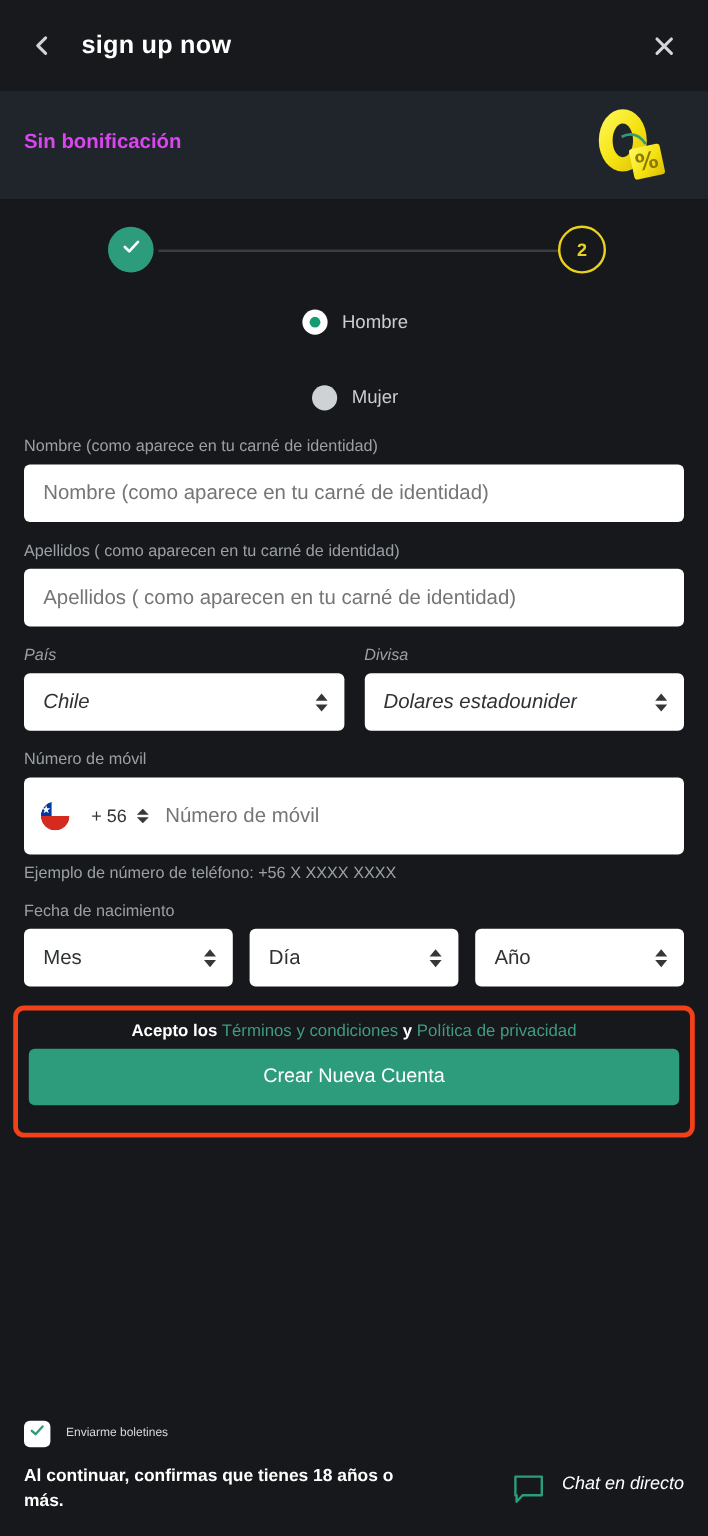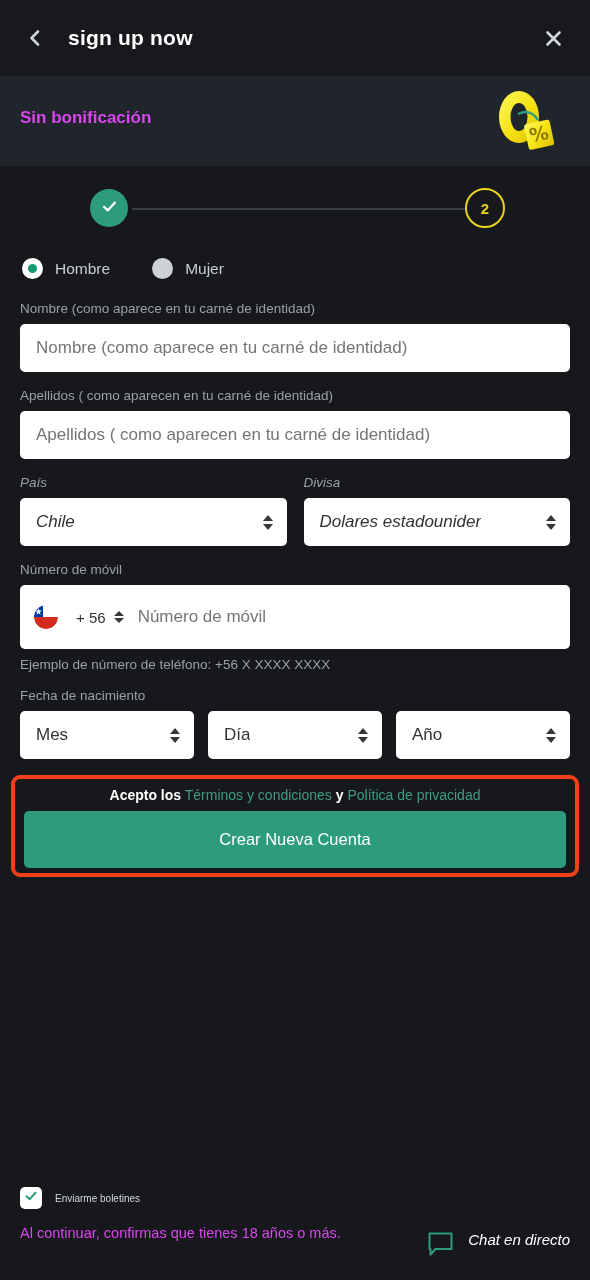--- a/index.html
+++ b/index.html
@@ -107,20 +107,21 @@
     background: #16181b;
     z-index: 2;
     cursor: pointer;
   }
 
   
   .genders {
     display: flex; align-items: center;
     gap: 42px;
     padding: 8px 0 22px 2px;
+    flex-direction: column;
   }
   .gender { display: flex; align-items: center; gap: 12px; cursor: pointer; }
   .radio-outer {
     width: 21px; height: 21px; border-radius: 50%;
     background: #ffffff;
     display: flex; align-items: center; justify-content: center;
   }
   .radio-outer.off { background: #cfd2d4; }
   .radio-dot { width: 9px; height: 9px; border-radius: 50%; background: #159b74; }
   .gender-label { color: #c9ced2; font-size: 15.5px; }
@@ -207,34 +208,34 @@
 
   
   .row3 { display: flex; gap: 14px; }
   .row3 > div { flex: 1; }
 
   
   .cta-box {
     margin: 14px -9px 0 -9px;
     border: 4px solid #f2401b;
     border-radius: 9px;
-    padding: 7px 9px 5px 9px;
+    padding: 7px 9px 23px 9px;
     background: #16181b;
   }
   .terms {
     text-align: center;
     font-size: 14px;
     color: #ffffff;
     margin-bottom: 7px;
     line-height: 1.3;
   }
   .terms b { font-weight: bold; color: #ffffff; }
   .terms a { color: #3f9c7e; text-decoration: none; cursor: pointer; }
   .cta {
-    width: 100%; height: 57px;
+    width: 100%; height: 47px;
     background: #2d9c7d;
     border: none; border-radius: 5px;
     color: #ffffff; font-size: 16.5px;
     font-family: "Liberation Sans", sans-serif;
     cursor: pointer;
     display: flex; align-items: center; justify-content: center;
   }
 
   
   .footer {
@@ -248,22 +249,22 @@
   }
   .checkbox {
     width: 22px; height: 22px; border-radius: 5px;
     background: #ffffff;
     display: flex; align-items: center; justify-content: center;
     cursor: pointer; flex: 0 0 auto;
   }
   .news-label { color: #d5d9dc; font-size: 10px; }
   .footrow { display: flex; align-items: flex-start; justify-content: space-between; }
   .agecopy {
-    color: #d946ef; font-size: 14.5px;
-    line-height: 1.45; max-width: 330px;
+    color: #ffffff; font-size: 14.5px;
+    line-height: 1.45; max-width: 330px; font-weight: bold;
   }
   .chat {
     display: flex; align-items: flex-start; gap: 14px;
     cursor: pointer; padding-top: 8px; font-style: italic;
   }
   .chat-label { color: #ffffff; font-size: 15px; }
 </style>
 </head>
 <body>
 

